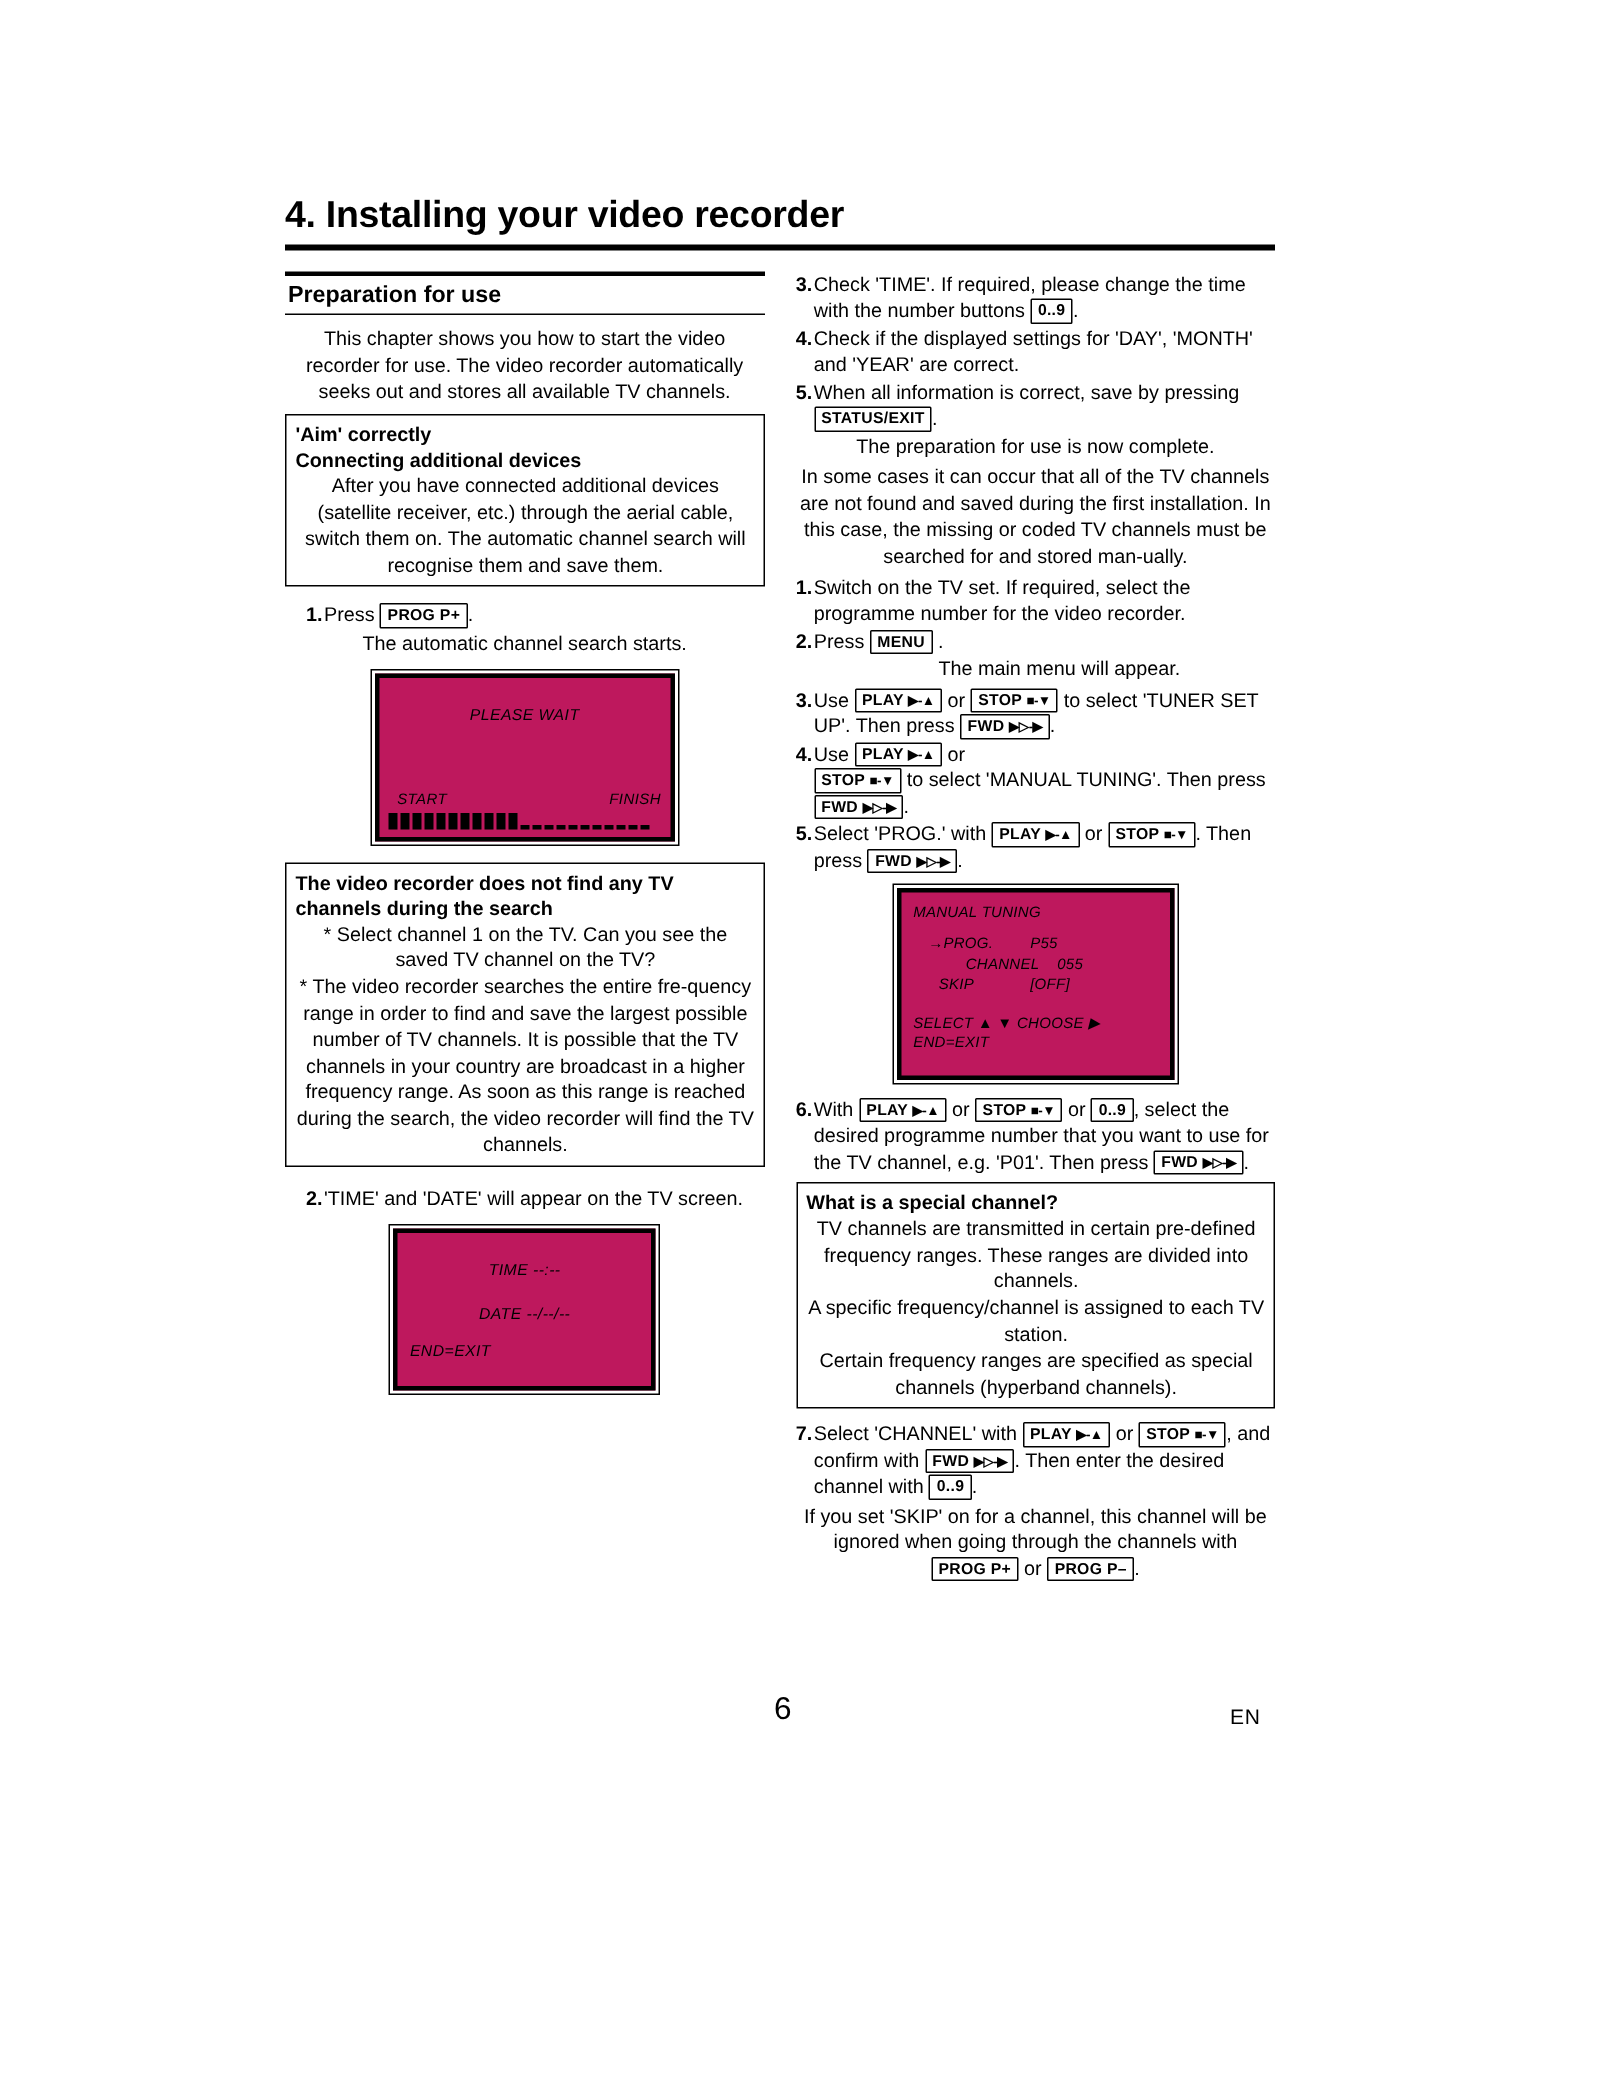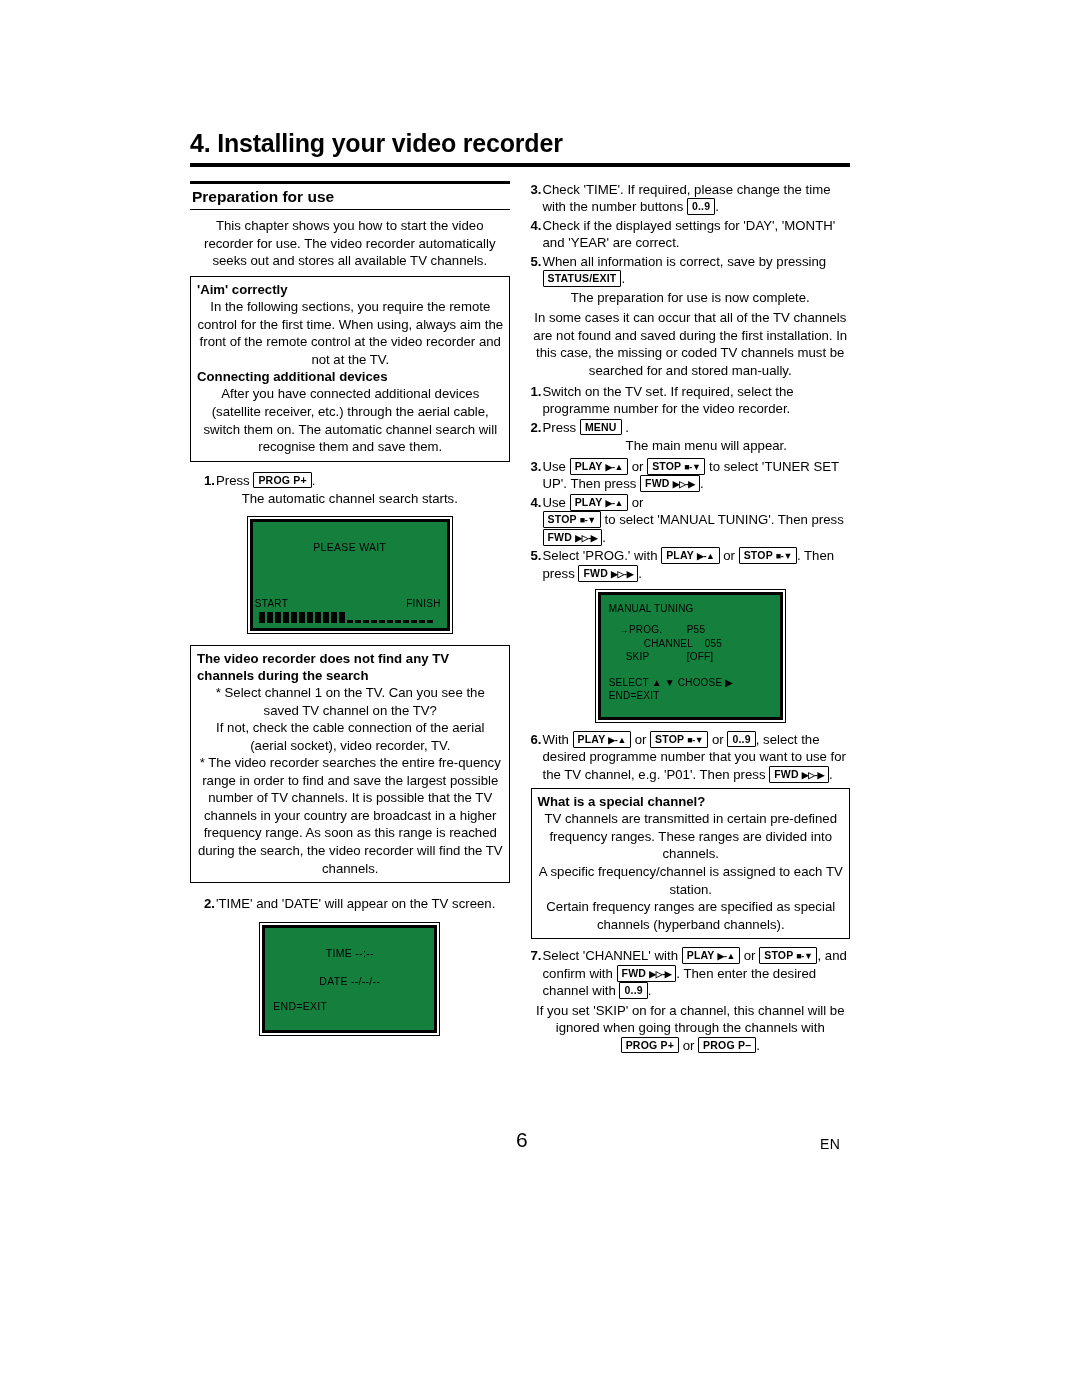--- a/index.html
+++ b/index.html
@@ -101,35 +101,36 @@
 
   
   .tv-outer {
     border: 1px solid #000;
     padding: 2px;
     background: #fff;
     display: inline-block;
   }
   .tv-inner {
     border: 3px solid #000;
-    background: #15803d;
+    background: #be185d;
     position: relative;
+    font-style: italic;
   }
   .tv-screen {
     position: relative;
     width: 100%; height: 100%;
     font-size: 10.5px;
     line-height: 1.35;
   }
   .tv-center { display: flex; justify-content: center; }
 
   .wait-box { width: 200px; height: 112px; }
   .wait-title { text-align: center; padding-top: 18px; font-size: 10.5px; letter-spacing: 0.3px;}
   .wait-labels {
-    position: absolute; left: 2px; right: 6px; bottom: 17px;
+    position: absolute; left: 12px; right: 6px; bottom: 17px;
     display: flex; justify-content: space-between;
     font-size: 10px; letter-spacing: 0.3px;
   }
   .wait-bar {
     position: absolute; left: 6px; right: 6px; bottom: 5px;
     height: 11px; display: flex; align-items: flex-end; gap: 2px;
   }
   .bar-full { width: 6px; height: 11px; background: #000; flex: 0 0 auto; }
   .bar-dot { width: 6px; height: 3px; background: #000; flex: 0 0 auto; }
 
@@ -171,21 +172,20 @@
       <div class="sec-head-wrap">
         <div class="sec-rule-top"></div>
         <div class="sec-head">Preparation for use</div>
         <div class="sec-rule-bot"></div>
       </div>
 
       <p class="para">This chapter shows you how to start the video recorder for use. The video recorder automatically seeks out and stores all available TV channels.</p>
 
       <div class="note-box">
         <div class="note-title">'Aim' correctly</div>
-        <p class="para">In the following sections, you require the remote control for the first time. When using, always aim the front of the remote control at the video recorder and not at the TV.</p>
         <div class="note-title">Connecting additional devices</div>
         <p class="para">After you have connected additional devices (satellite receiver, etc.) through the aerial cable, switch them on. The automatic channel search will recognise them and save them.</p>
       </div>
 
       <div class="step step-pad-left" style="margin-top:10px;">
         <span class="step-num">1.</span>
         <span class="step-body"><span>Press</span>
           <span class="key"><span>PROG P+</span></span><span>.</span></span>
       </div>
       <p class="para">The automatic channel search starts.</p>
@@ -225,21 +225,20 @@
                 </div>
             </div>
           </div>
         </div>
       </div>
 
       <div class="note-box" style="margin-top:11px;">
         <div class="note-title">The video recorder does not find any TV</div>
         <div class="note-title">channels during the search</div>
         <p class="para">* Select channel 1 on the TV. Can you see the saved TV channel on the TV?</p>
-        <p class="para">If not, check the cable connection of the aerial (aerial socket), video recorder, TV.</p>
         <p class="para">* The video recorder searches the entire fre-quency range in order to find and save the largest possible number of TV channels. It is possible that the TV channels in your country are broadcast in a higher frequency range. As soon as this range is reached during the search, the video recorder will find the TV channels.</p>
       </div>
 
       <div class="step step-pad-left" style="margin-top:12px;">
         <span class="step-num">2.</span>
         <span class="step-body">'TIME' and 'DATE' will appear on the TV screen.</span>
       </div>
 
       <div class="tv-center" style="margin-top:9px;">
         <div class="tv-outer">

